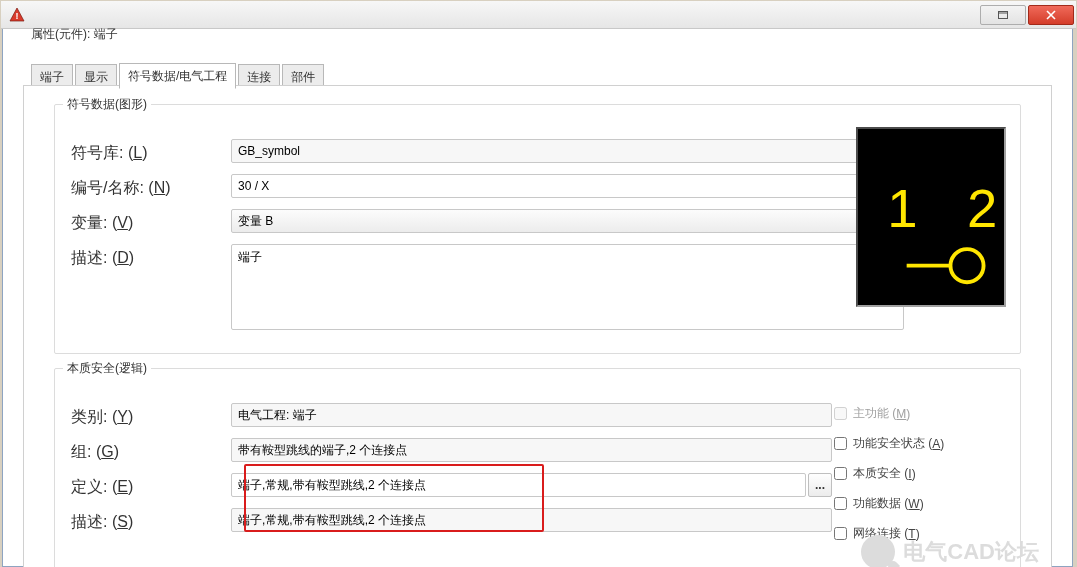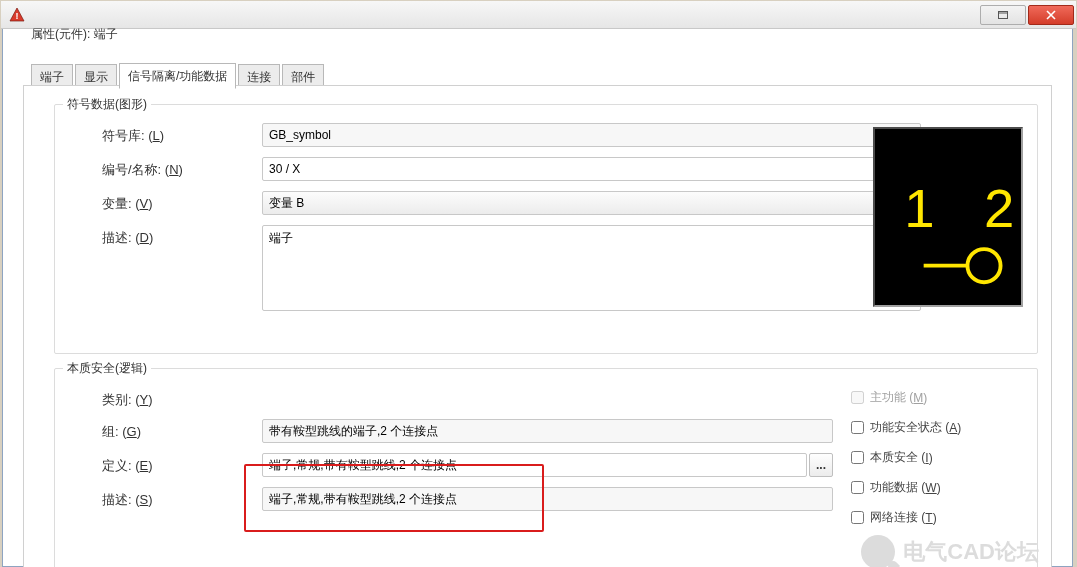--- a/index.html
+++ b/index.html
@@ -10,41 +10,41 @@
   .titlebar .title { flex: 0 0 auto; font-size: 12px; color: #333; margin-top: 40px; }
   .titlebar .spacer { flex: 1; }
   .titlebar .sysbtn { width: 46px; height: 20px; border: 1px solid #adadad; background: linear-gradient(#f3f3f3,#e3e3e3); margin-right: 2px; display: flex; align-items: center; justify-content: center; font-size: 10px; color: #555; border-radius: 2px; }
   .titlebar .sysbtn.close { background: linear-gradient(#f06a5a,#d43d2a); border-color: #a12a1a; color: #fff; width: 46px; }
   .titlebar .sysbtn.close svg line{stroke:#fff;}
   .tabs { position: absolute; top: 48px; left: 28px; display: flex; align-items: flex-end; }
   .tab { padding: 4px 8px 3px; background: #ececec; border: 1px solid #b8b8b8; border-bottom: none; margin-right: 2px; font-size: 12px; cursor: default; }
   .tab.active { background: #fff; border-bottom: 1px solid #fff; position: relative; z-index: 2; }
   .panel-outer { position: absolute; left: 20px; right: 20px; top: 70px; bottom: -10px; border: 1px solid #d0d0d0; background: #fff; }
   
-  .group { position: absolute; left: 30px; right: 13px; border: 1px solid #dcdcdc; border-radius: 2px; padding: 18px 16px 14px; }
+  .group { position: absolute; left: 30px; right: 30px; border: 1px solid #dcdcdc; border-radius: 2px; padding: 34px 16px 14px; }
   .group > .legend { position: absolute; top: -9px; left: 8px; background: #fff; padding: 0 4px; font-size: 12px; }
   .group.symbol { top: 18px; height: 250px; }
   .group.func { top: 282px; height: 210px; }
   .row { display: flex; align-items: flex-start; margin-bottom: 10px; }
-  .row .lbl { width: 160px; padding-top: 4px; font-size: 13px; margin-left: 31px; }
+  .row .lbl { width: 160px; padding-top: 4px; font-size: 16px; }
   .row .lbl .u { text-decoration: underline; }
   .row .field { flex: 1; }
   .textfield, .combo { width: 100%; height: 24px; border: 1px solid #c8c8c8; background: #fff; padding: 0 6px; font-size: 12px; border-radius: 2px; }
   .textfield.ro { background: #f7f7f7; }
   .textarea { width: 100%; height: 86px; border: 1px solid #c8c8c8; background: #fff; padding: 4px 6px; font-size: 12px; border-radius: 2px; resize: none; }
   .combo-wrap { position: relative; width: 100%; }
   .combo { background: linear-gradient(#fcfcfc,#ececec); padding-right: 22px; }
   .combo-arrow { position: absolute; right: 4px; top: 50%; transform: translateY(-50%); pointer-events: none; font-size: 10px; color: #606060; }
   .field-with-btn { display: flex; gap: 2px; }
   .field-with-btn .textfield { flex: 1; }
   .dots-btn { width: 24px; height: 24px; border: 1px solid #bfbfbf; background: linear-gradient(#fefefe,#ececec); border-radius: 2px; display: flex; align-items: center; justify-content: center; font-weight: bold; font-size: 12px; cursor: pointer; }
   .preview { position: absolute; top: 22px; right: 14px; width: 150px; height: 180px; background: #000; border: 2px inset #a0a0a0; }
   .preview svg { width: 100%; height: 100%; }
   
-  .func-inner { display: flex; gap: 18px; }
+  .func-inner { display: flex; gap: 2px; }
   .func-left { flex: 1; }
   .func-right { width: 170px; padding-top: 2px; }
   .chk { display: flex; align-items: center; margin-bottom: 13px; font-size: 12px; color: #444; }
   .chk.disabled { color: #a0a0a0; }
   .chk input { margin: 0 6px 0 0; width: 13px; height: 13px; }
   .highlight-box { position: absolute; border: 2px solid #d91c1c; border-radius: 2px; pointer-events: none; }
   .highlight-box.h1 { left: 220px; top: 378px; width: 300px; height: 68px; }
   
   .watermark { position: absolute; right: 12px; bottom: 6px; display: flex; align-items: center; color: #dcdcdc; font-size: 22px; font-weight: bold; pointer-events:none;}
   .watermark .bubble { width: 34px; height: 34px; background: #dcdcdc; border-radius: 50%; margin-right: 8px; position: relative; }
@@ -72,21 +72,21 @@
         <svg width="10" height="10">
           <line x1="1" y1="1" x2="9" y2="9" stroke="#fff" stroke-width="1.6"></line>
           <line x1="9" y1="1" x2="1" y2="9" stroke="#fff" stroke-width="1.6"></line>
         </svg>
       </div>
   </div>
 
   <div class="tabs" id="tabs">
       <div class="tab">端子</div>
       <div class="tab">显示</div>
-      <div class="tab active">信号隔离/功能数据</div>
+      <div class="tab active">符号数据/电气工程</div>
       <div class="tab">连接</div>
       <div class="tab">部件</div>
     </div>
 
   <div class="panel-outer">
 
     <div class="group symbol">
       <span class="legend">符号数据(图形)</span>
 
       <div class="row">
@@ -128,20 +128,21 @@
         </svg>
       </div>
     </div>
 
     <div class="group func">
       <span class="legend">本质安全(逻辑)</span>
       <div class="func-inner">
         <div class="func-left">
           <div class="row">
             <div class="lbl"><span>类别: (</span><span class="u">Y</span><span>)</span></div>
+            <div class="field"><input class="textfield ro" readonly="" value="电气工程: 端子" style=""></div>
           </div>
           <div class="row">
             <div class="lbl"><span>组: (</span><span class="u">G</span><span>)</span></div>
             <div class="field"><input class="textfield ro" readonly="" value="带有鞍型跳线的端子,2 个连接点" style=""></div>
           </div>
           <div class="row">
             <div class="lbl"><span>定义: (</span><span class="u">E</span><span>)</span></div>
             <div class="field">
                 <div class="field-with-btn">
               <input class="textfield" value="端子,常规,带有鞍型跳线,2 个连接点" style="">

